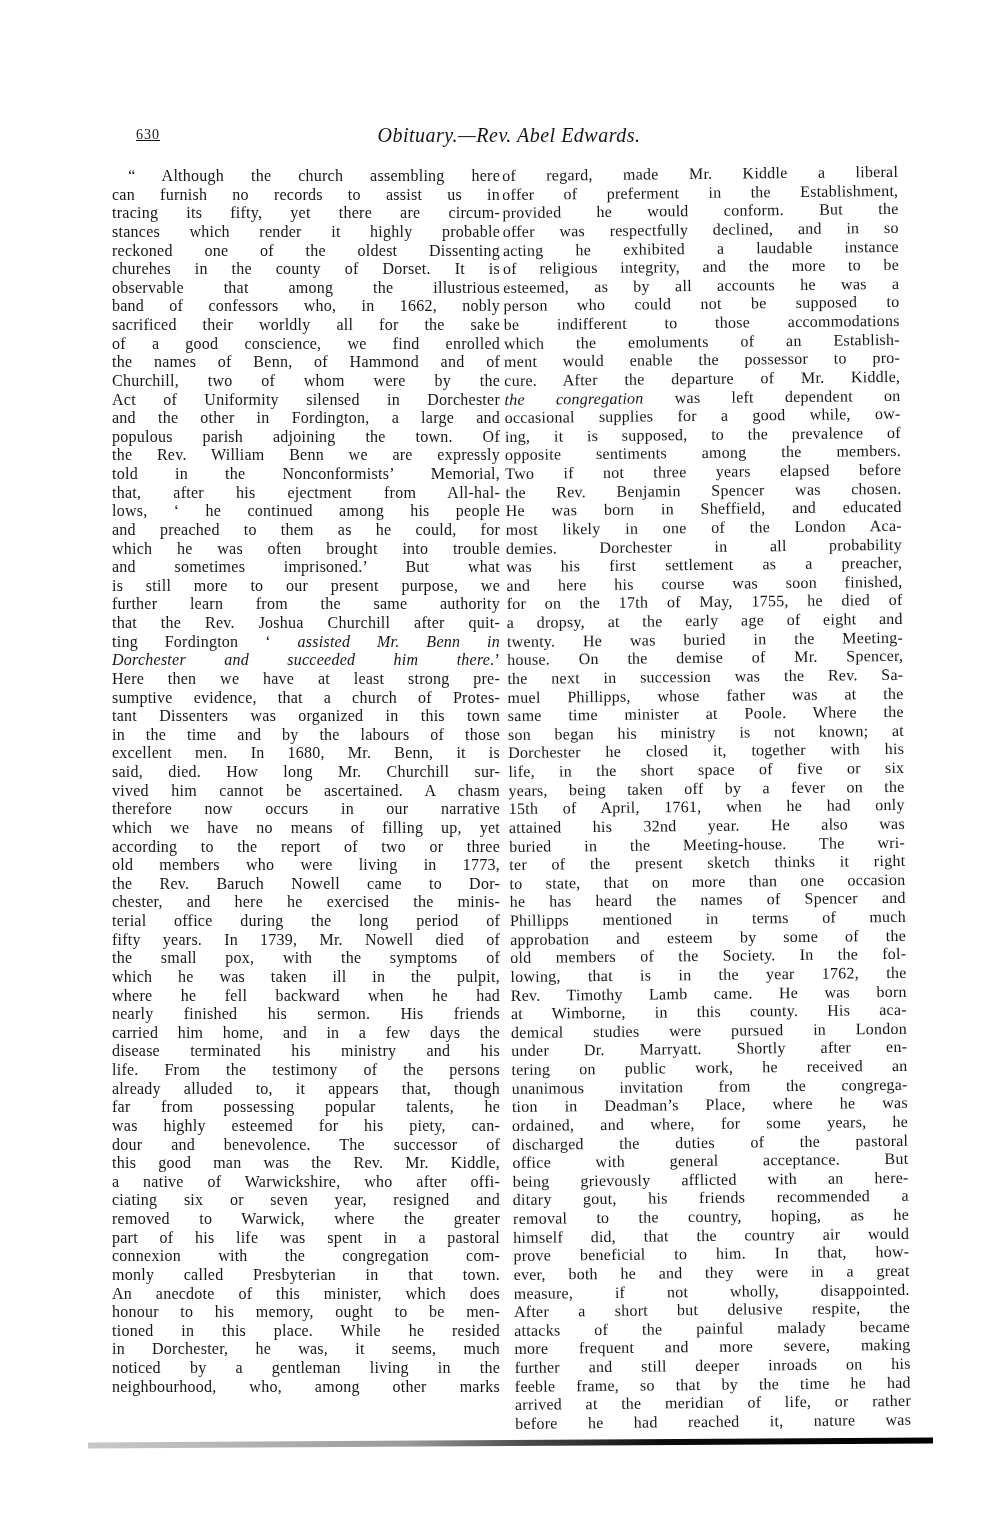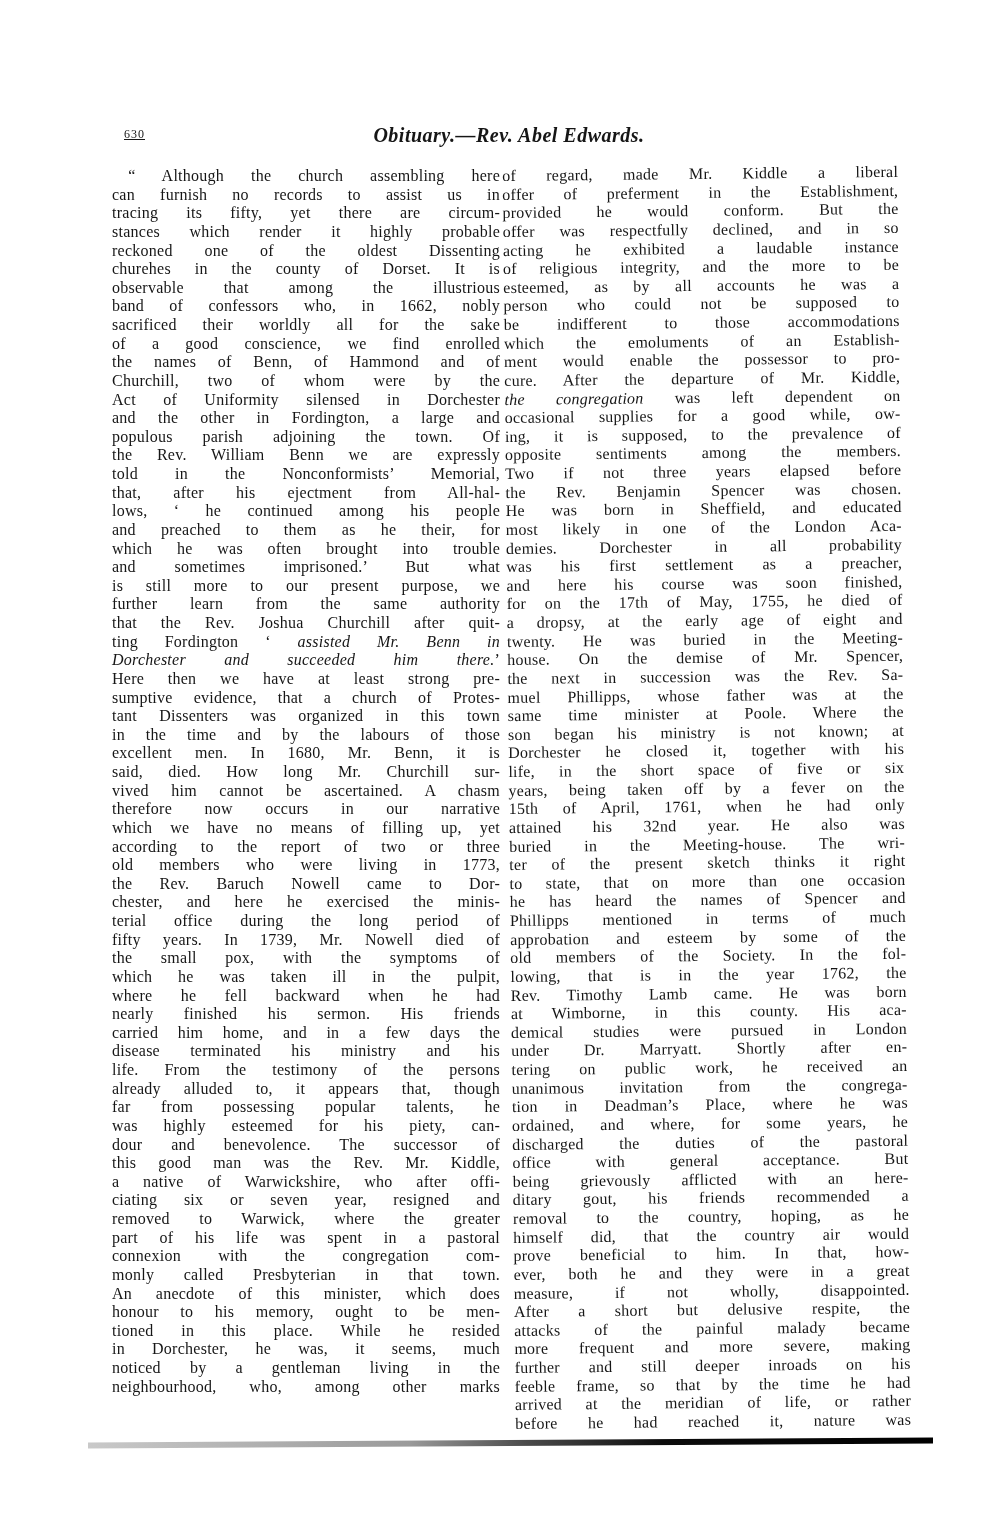--- a/index.html
+++ b/index.html
@@ -18,34 +18,34 @@
   }
   .header {
     position: absolute;
     top: 124px;
     left: 112px;
     width: 794px;
     height: 28px;
   }
   .page-number {
     position: absolute;
-    left: 12px;
+    left: 24px;
     top: 3px;
-    font-size: 12px;
+    font-size: 14px;
     letter-spacing: 1px;
     text-decoration: underline;
   }
   .page-title {
     position: absolute;
     left: 0;
     width: 100%;
     top: 0;
     text-align: center;
     font-size: 20px;
-    font-weight: bold;
+    font-weight: normal;
     font-style: italic;
     letter-spacing: 0.5px;
   }
   .columns {
     position: absolute;
     top: 167px;
     left: 112px;
     width: 794px;
     display: flex;
     gap: 2px;
@@ -103,21 +103,21 @@
         <div class="tline">of a good conscience, we find enrolled</div>
         <div class="tline">the names of Benn, of Hammond and of</div>
         <div class="tline">Churchill, two of whom were by the</div>
         <div class="tline">Act of Uniformity silensed in Dorchester</div>
         <div class="tline">and the other in Fordington, a large and</div>
         <div class="tline">populous parish adjoining the town. Of</div>
         <div class="tline">the Rev. William Benn we are expressly</div>
         <div class="tline">told in the Nonconformists’ Memorial,</div>
         <div class="tline">that, after his ejectment from All-hal-</div>
         <div class="tline">lows, ‘ he continued among his people</div>
-        <div class="tline">and preached to them as he their, for</div>
+        <div class="tline">and preached to them as he could, for</div>
         <div class="tline">which he was often brought into trouble</div>
         <div class="tline">and sometimes imprisoned.’ But what</div>
         <div class="tline">is still more to our present purpose, we</div>
         <div class="tline">further learn from the same authority</div>
         <div class="tline">that the Rev. Joshua Churchill after quit-</div>
         <div class="tline">ting Fordington ‘ <i>assisted Mr. Benn in</i></div>
         <div class="tline"><i>Dorchester and succeeded him there.</i>’</div>
         <div class="tline">Here then we have at least strong pre-</div>
         <div class="tline">sumptive evidence, that a church of Protes-</div>
         <div class="tline">tant Dissenters was organized in this town</div>

